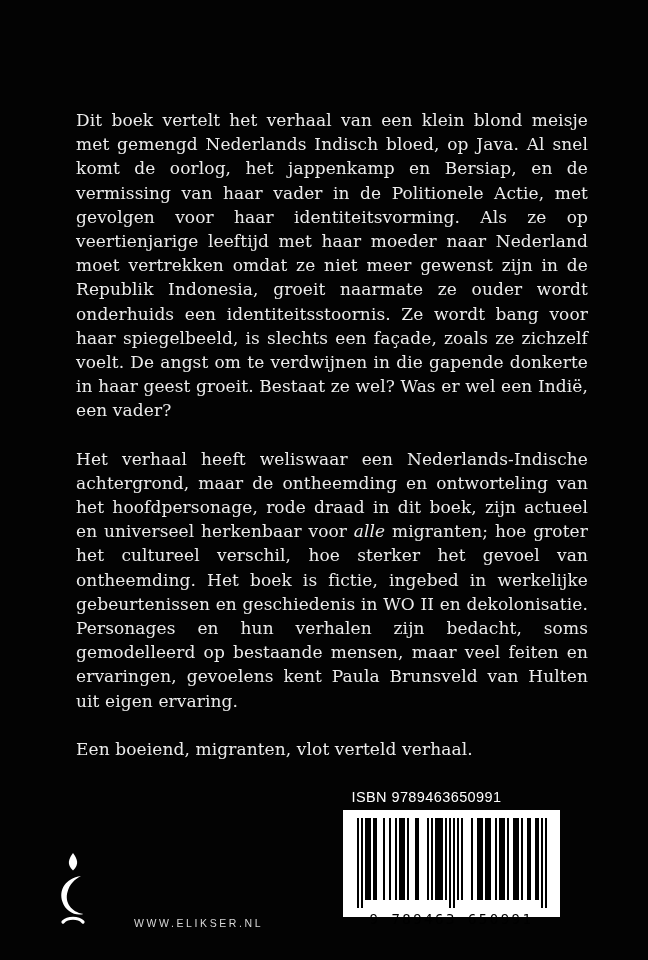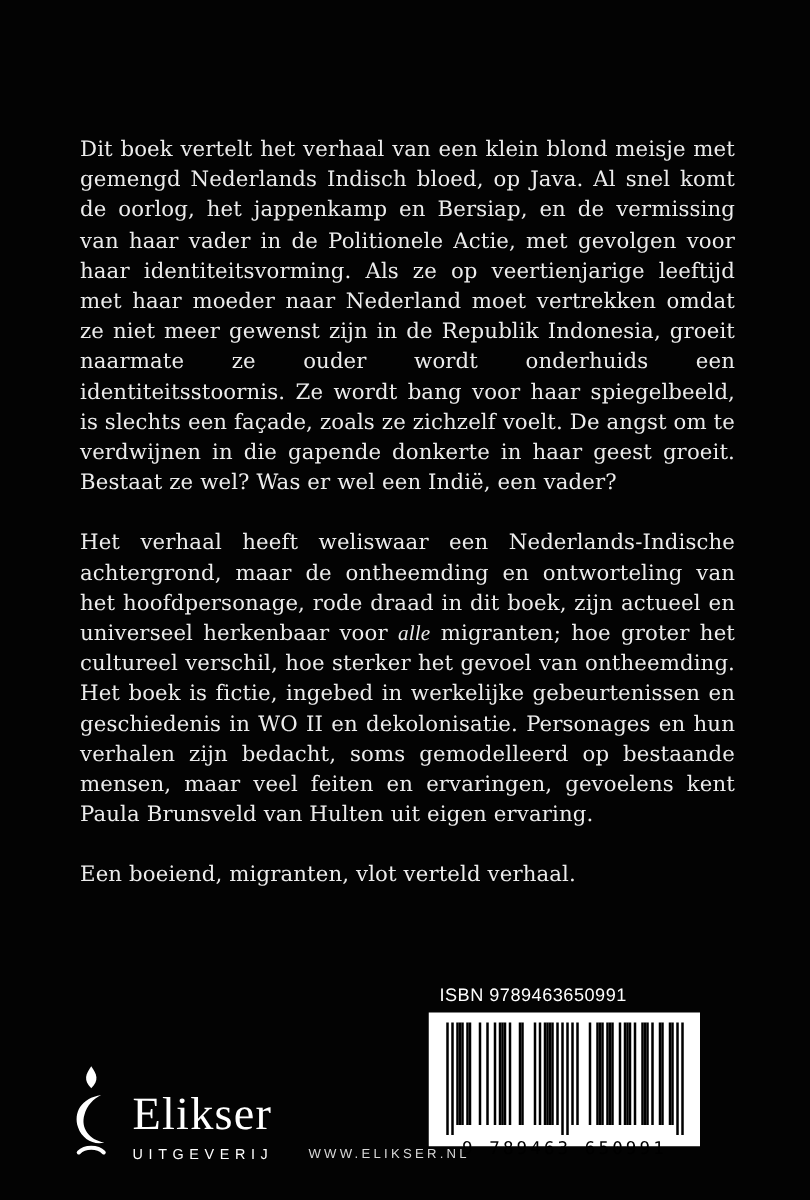--- a/index.html
+++ b/index.html
@@ -16,22 +16,22 @@
     position: absolute;
     left: 60px;
     top: 108px;
     width: 528px;
     color: #ececec;
     font-size: 17px;
     line-height: 24.2px;
     text-align: justify;
     letter-spacing: 0.1px;
   }
-  .blurb p { margin: 0 0 24px 4px; }
-  .blurb .em { font-style: italic; font-family: Liberation Serif, serif; }
+  .blurb p { margin: 0 0 24px 16px; }
+  .blurb .em { font-style: italic; }
   
   .isbn-label {
     position: absolute;
     left: 318px;
     top: 789px;
     width: 217px;
     text-align: center;
     color: #ffffff;
     font-family: "Liberation Sans", sans-serif;
     font-size: 14.5px;
@@ -220,20 +220,16 @@
     <div class="lamp-wrap">
       <svg width="46" height="80" viewBox="0 0 46 80" aria-hidden="true">
 
         <path d="M23 3 C18.5 9.5 16.5 14 23 20.5 C29.5 14 27.5 9.5 23 3 Z" fill="#ffffff"></path>
 
         <path d="M31 26 C15 28.5 8.5 40 12.5 52 C15.5 61 25 66.5 33.5 64 C21 62 14.5 52 17.5 42 C19.5 34 25 29 31 26 Z" fill="#ffffff"></path>
 
         <path d="M13 72 C18 67 28 67 33 72" stroke="#ffffff" stroke-width="3.2" fill="none" stroke-linecap="round"></path>
       </svg>
     </div>
-    <div class="pub-text">
-      <div class="pub-name">Elikser</div>
-      <div class="pub-sub">UITGEVERIJ</div>
-    </div>
     <div class="pub-site">WWW.ELIKSER.NL</div>
   </div>
 
 </div>
 
 </body></html>

